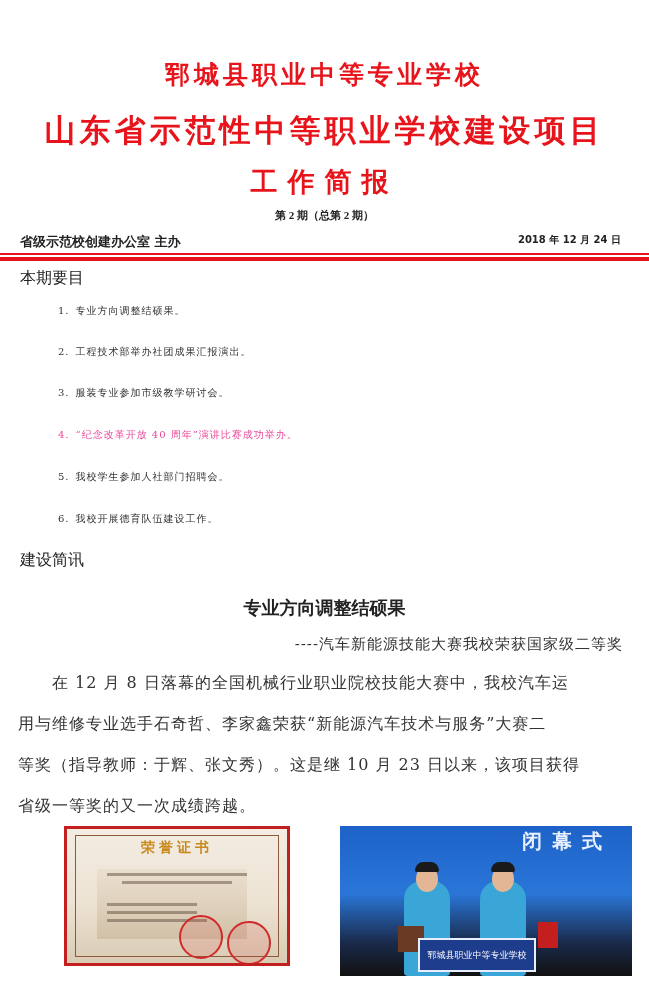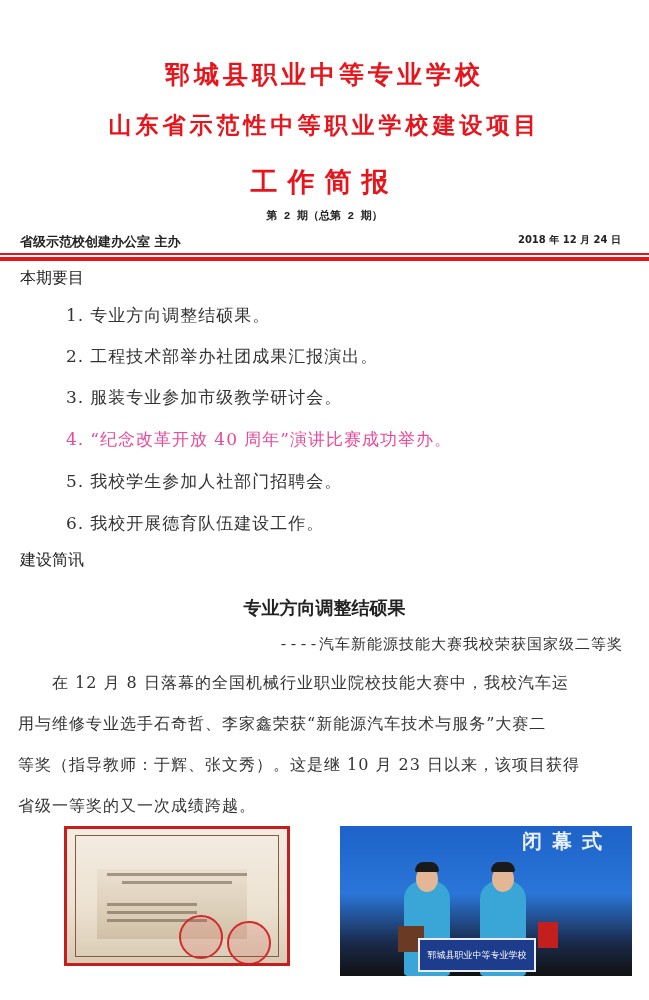--- a/index.html
+++ b/index.html
@@ -1,32 +1,32 @@
 <!DOCTYPE html>
 <html><head>
 <meta charset="utf-8">
 <style>
   html, body { margin:0; padding:0; background:#ffffff; }
   body { width:649px; height:1000px; position:relative; overflow:hidden; font-family:"DejaVu Serif", serif; color:#222; }
   .title { position:absolute; left:0; width:649px; text-align:center; color:#e8141b; font-family:"DejaVu Serif", serif; font-weight:bold; letter-spacing:4px; }
   .t1 { top:58px; font-size:25px; }
-  .t2 { top:110px; font-size:23px; }
+  .t2 { top:110px; font-size:31px; }
   .t3 { top:164px; font-size:27px; letter-spacing:10px; }
-  .issue { position:absolute; top:208px; left:0; width:649px; text-align:center; font-family:Liberation Mono, monospace; font-size:11px; font-weight:bold; color:#222; }
+  .issue { position:absolute; top:208px; left:0; width:649px; text-align:center; font-family:Liberation Serif, serif; font-size:11px; font-weight:bold; color:#222; }
   .host { position:absolute; top:233px; left:20px; font-family:"DejaVu Sans", sans-serif; font-size:13px; font-weight:bold; color:#222; }
   .date { position:absolute; top:233px; right:28px; font-family:"DejaVu Sans", sans-serif; font-size:10px; font-weight:bold; color:#222; }
   .rule-thin { position:absolute; top:253px; left:0; width:649px; height:2px; background:#e8141b; }
   .rule-thick { position:absolute; top:257px; left:0; width:649px; height:4px; background:#e8141b; }
   .sec { position:absolute; left:20px; font-family:"DejaVu Sans", sans-serif; font-size:16px; color:#222; }
   .s1 { top:268px; }
   .s2 { top:550px; }
-  .toc { position:absolute; left:66px; font-size:17px; color:#333; letter-spacing:1px; }
+  .toc { position:absolute; left:58px; font-size:10px; color:#333; letter-spacing:1px; }
   .toc .n { margin-right:6px; }
   .art-title { position:absolute; top:596px; left:0; width:649px; text-align:center; font-family:"DejaVu Sans", sans-serif; font-size:18px; font-weight:bold; color:#222; }
-  .subtitle { position:absolute; top:635px; right:26px; font-size:15px; color:#333; letter-spacing:1px;font-family:Liberation Mono, monospace; }
+  .subtitle { position:absolute; top:635px; right:26px; font-size:15px; color:#333; letter-spacing:1px; }
   .para { position:absolute; left:18px; width:600px; font-size:16px; color:#333; letter-spacing:1px; white-space:nowrap; }
   .photo { position:absolute; overflow:hidden; }
   .cert { left:64px; top:826px; width:226px; height:140px; background:linear-gradient(180deg,#f3ece2 0%,#ede3d3 55%,#d9cbb4 100%); border:3px solid #c41f1f; box-sizing:border-box; }
   .cert .frame { position:absolute; left:8px; top:6px; right:8px; bottom:6px; border:1px solid #8a5a3a; }
   .cert .bld { position:absolute; left:30px; top:40px; width:150px; height:70px; background:linear-gradient(180deg,#e9ddcb,#c9b79b); opacity:0.7; }
   .cert .hd { position:absolute; top:10px; left:0; width:100%; text-align:center; color:#c98a1c; font-size:14px; font-weight:bold; letter-spacing:4px; }
   .cert .line { position:absolute; left:40px; height:3px; background:#6b5a4a; opacity:0.55; }
   .cert .seal { position:absolute; width:40px; height:40px; border-radius:50%; border:2px solid #d02a2a; background:rgba(220,60,60,0.15); }
   .stage { left:340px; top:826px; width:292px; height:150px; background:linear-gradient(180deg,#1d62c8 0%,#2a76d8 45%,#1a2a4a 78%,#111 100%); }
   .stage .hd { position:absolute; top:2px; right:20px; color:#e9f0ff; font-family:"DejaVu Sans", sans-serif; font-weight:bold; font-size:20px; letter-spacing:10px; }
@@ -64,20 +64,21 @@
 <div class="subtitle">----汽车新能源技能大赛我校荣获国家级二等奖</div>
 
 <div class="para" style="top:673px">　　在 12 月 8 日落幕的全国机械行业职业院校技能大赛中，我校汽车运</div>
 <div class="para" style="top:714px">用与维修专业选手石奇哲、李家鑫荣获“新能源汽车技术与服务”大赛二</div>
 <div class="para" style="top:755px">等奖（指导教师：于辉、张文秀）。这是继 10 月 23 日以来，该项目获得</div>
 <div class="para" style="top:796px">省级一等奖的又一次成绩跨越。</div>
 
 <div class="photo cert">
   <div class="frame"></div>
   <div class="bld"></div>
+  <div class="hd">荣誉证书</div>
   <div class="line" style="top:44px; width:140px"></div>
   <div class="line" style="top:52px; width:110px; left:55px"></div>
   <div class="line" style="top:74px; width:90px"></div>
   <div class="line" style="top:82px; width:90px"></div>
   <div class="line" style="top:90px; width:100px"></div>
   <div class="seal" style="left:112px; top:86px"></div>
   <div class="seal" style="left:160px; top:92px"></div>
 </div>
 
 <div class="photo stage">

